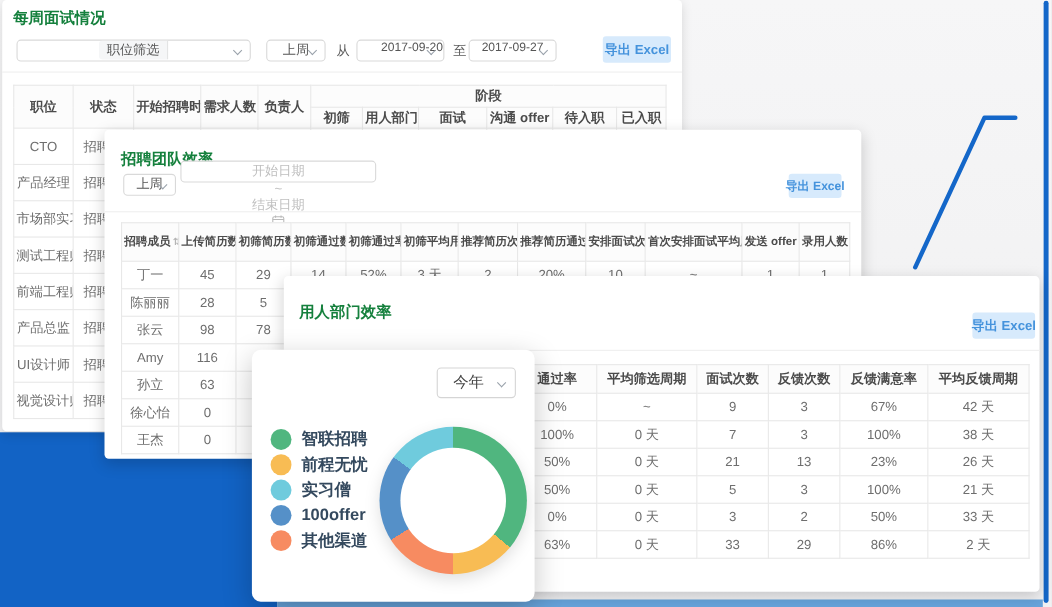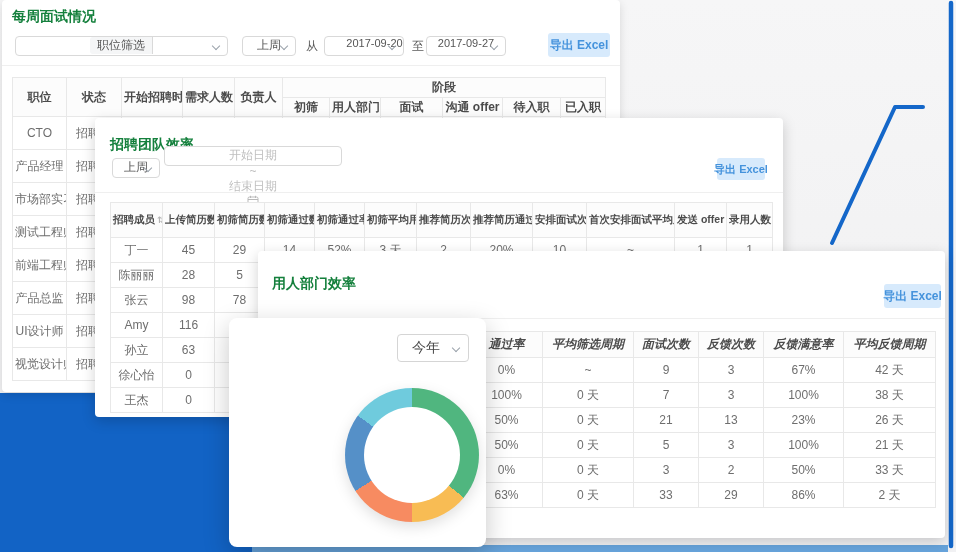--- a/index.html
+++ b/index.html
@@ -34,21 +34,21 @@
   
   table{position:absolute;border-collapse:collapse;table-layout:fixed;background:#fff;}
   th,td{border:1px solid #e8e8e8;text-align:center;white-space:nowrap;overflow:hidden;padding:0 2px;}
   th{font-size:12px;color:#4b4b4b;font-weight:bold;background:#fcfcfc;}
   td{font-size:12px;color:#6e6e6e;}
   .t-weekly thead tr:nth-child(1) th{height:20px;}
   .t-weekly thead tr:nth-child(2) th{height:19px;}
   .t-weekly td{height:33px;}
   .t-team th{height:35px;font-size:10.5px;}
   .t-team td{height:25px;}
-  .t-dept th{height:26px;font-style:italic;}
+  .t-dept th{height:26px;}
   .t-dept td{height:25px;}
   .sort-icon{font-size:9px;color:#b5b5b5;margin-left:2px;}
   
   .src-title{position:absolute;left:17px;top:14px;font-size:20px;font-weight:bold;color:#333a45;}
   .src-select{position:absolute;left:168px;top:16px;width:72px;height:28px;border:1px solid #d5d5d5;border-radius:4px;
       display:flex;align-items:center;font-size:14px;color:#444;padding-left:14px;background:#fff;}
   .src-select .chev{position:absolute;right:9px;top:10px;}
   .legend{position:absolute;left:17px;top:72px;}
   .lg-item{display:flex;align-items:center;height:19px;margin-bottom:4px;cursor:pointer;}
   .dot{width:19px;height:19px;border-radius:50%;margin-right:9px;flex:none;}
@@ -468,18 +468,40 @@
           </tr>
         </tbody>
     </table>
   </div>
 
   <div class="card card-sources">
     <div class="src-select">
       <span>今年</span>
       <span class="chev"></span>
     </div>
+    <div class="legend">
+        <div class="lg-item">
+          <span class="dot" style="background: rgb(80, 182, 127);"></span>
+          <span class="lg-label">智联招聘</span>
+        </div>
+        <div class="lg-item">
+          <span class="dot" style="background: rgb(248, 188, 84);"></span>
+          <span class="lg-label">前程无忧</span>
+        </div>
+        <div class="lg-item">
+          <span class="dot" style="background: rgb(111, 203, 221);"></span>
+          <span class="lg-label">实习僧</span>
+        </div>
+        <div class="lg-item">
+          <span class="dot" style="background: rgb(85, 144, 200);"></span>
+          <span class="lg-label">100offer</span>
+        </div>
+        <div class="lg-item">
+          <span class="dot" style="background: rgb(247, 139, 97);"></span>
+          <span class="lg-label">其他渠道</span>
+        </div>
+      </div>
     <div class="donut" style="background: conic-gradient(rgb(80, 182, 127) 0%, rgb(80, 182, 127) 36%, rgb(248, 188, 84) 36%, rgb(248, 188, 84) 50%, rgb(247, 139, 97) 50%, rgb(247, 139, 97) 66%, rgb(85, 144, 200) 66%, rgb(85, 144, 200) 85%, rgb(111, 203, 221) 85%, rgb(111, 203, 221) 100%);">
       <div class="donut-hole"></div>
     </div>
   </div>
 
 </div>
 
 </body></html>

